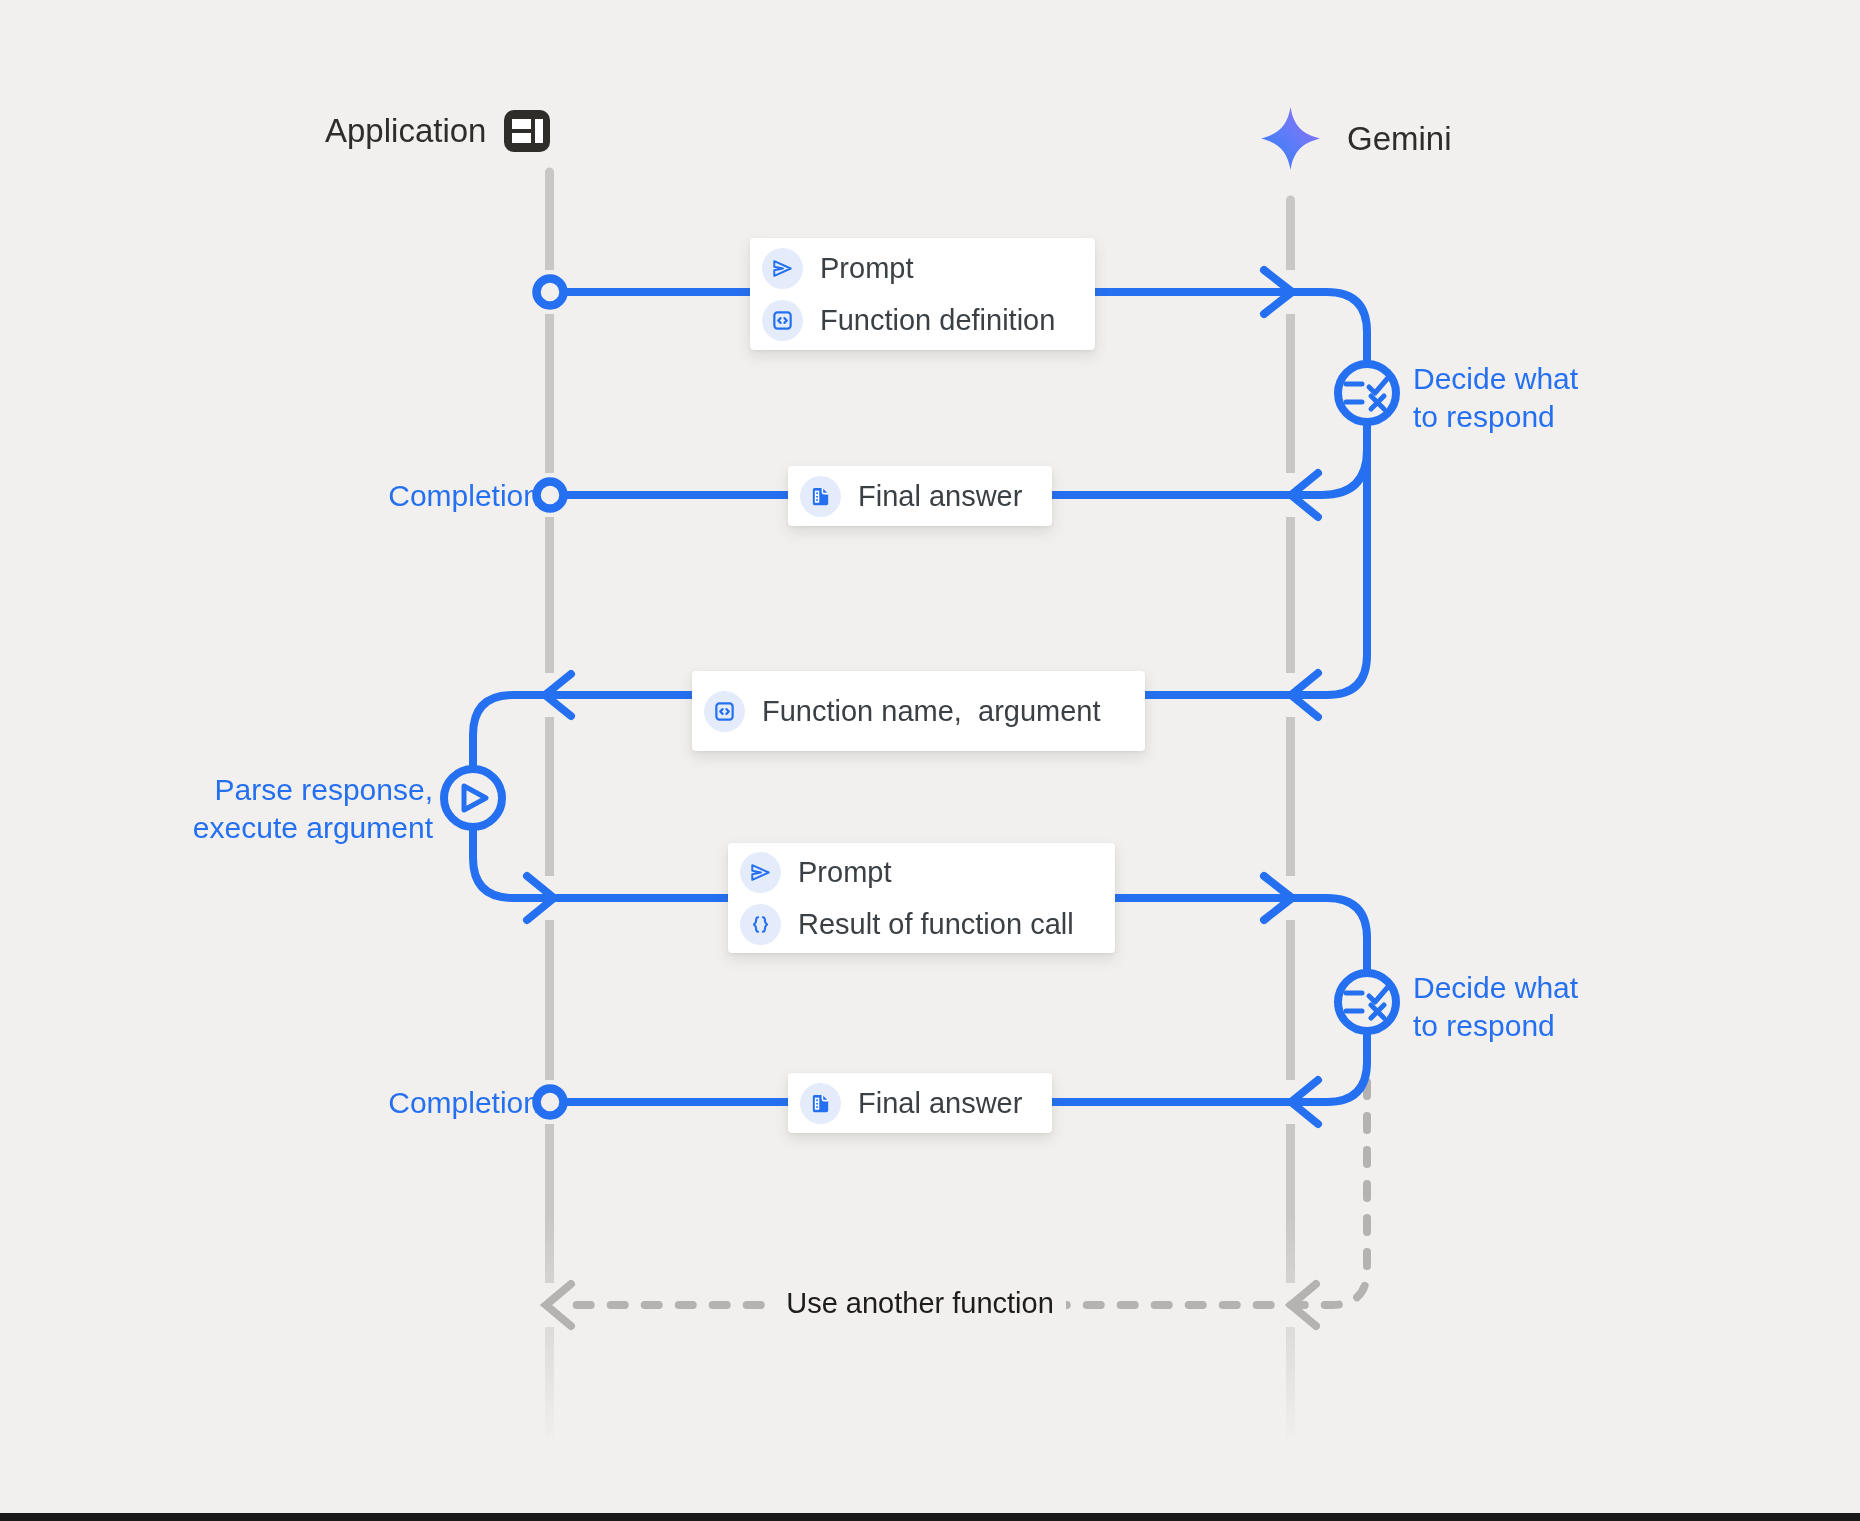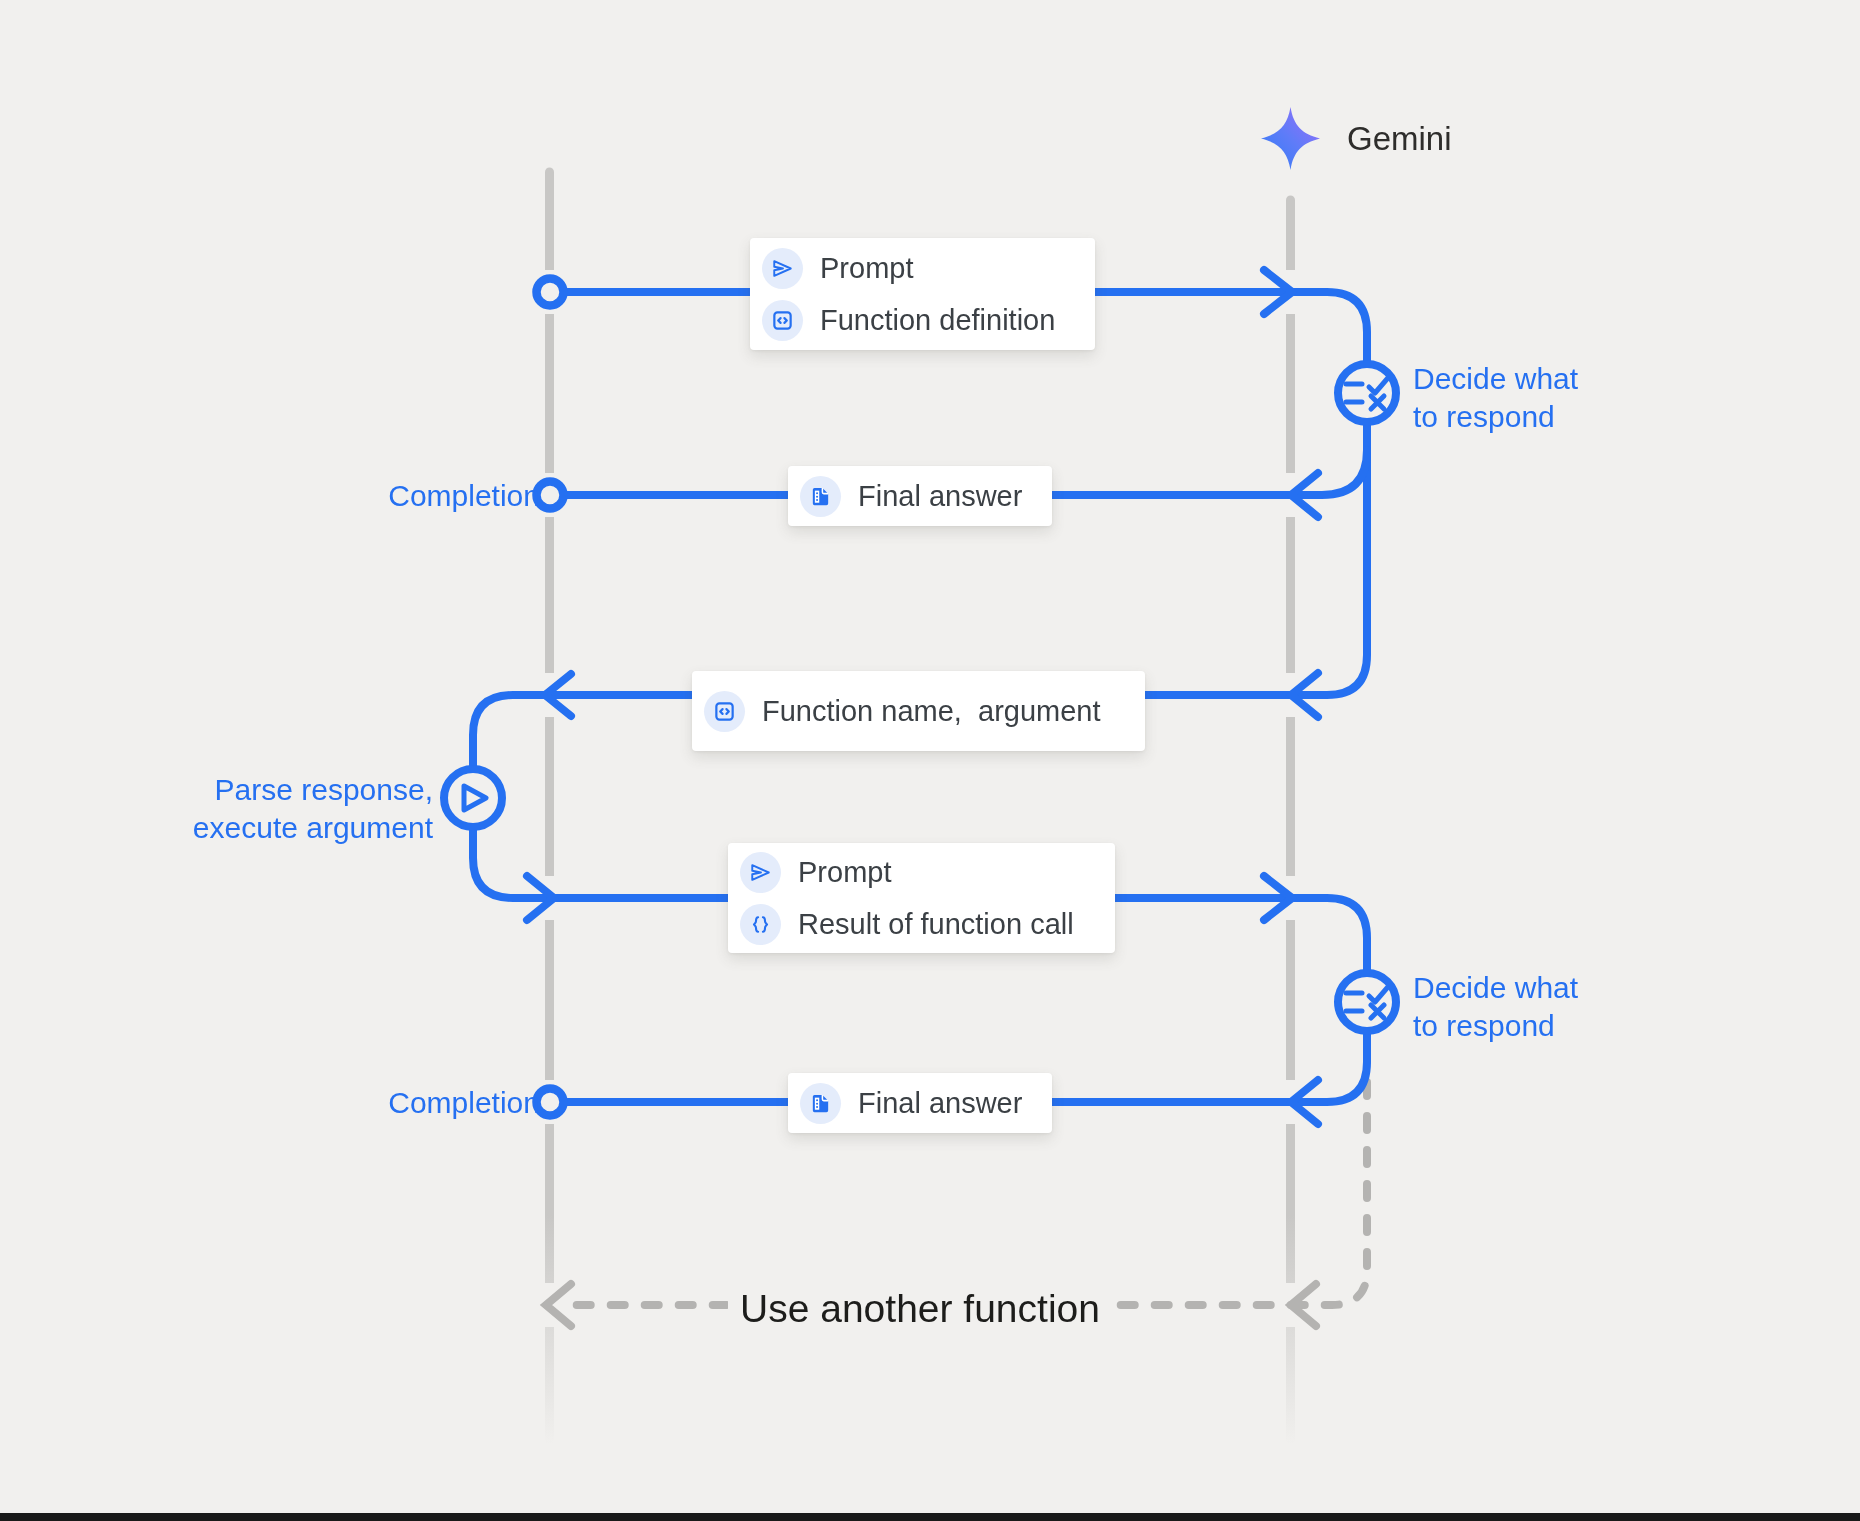--- a/index.html
+++ b/index.html
@@ -20,21 +20,21 @@
   }
   .msg-row{display:flex;align-items:center;gap:17px;}
   .icon-chip{
     width:41px;height:41px;border-radius:50%;background:#e4ecfb;
     display:flex;align-items:center;justify-content:center;flex:0 0 auto;
   }
   .box-label{font-size:29px;color:#3b4045;white-space:pre;}
   
   .blue-note{color:#2570f1;font-size:30px;line-height:38px;}
   .right-align{text-align:right;margin-left:24px;}
-  .plain-note{color:#1d1d1b;font-size:39px;font-weight:500;}
+  .plain-note{color:#1d1d1b;font-size:29px;font-weight:500;}
   .note-mask{background:#f1f0ee;padding:0 12px;}
   #bottom-bar{position:absolute;left:0;bottom:0;width:100%;height:8px;background:#191919;}
 </style>
 </head>
 <body>
 
 <div id="canvas">
 
   <svg id="wires" width="1860" height="1521" viewBox="0 0 1860 1521">
     <defs>
@@ -115,20 +115,29 @@
         <path d="M1371 1005 l13 13 M1384 1005 l-13 13"></path>
       </g>
     </g>
 
     <g>
       <circle cx="473" cy="798" r="29" fill="#f1f0ee" stroke="#2570f1" stroke-width="8"></circle>
       <path d="M464 786 L486 798 L464 810 Z" fill="none" stroke="#2570f1" stroke-width="5" stroke-linejoin="round"></path>
     </g>
   </svg>
 
+  <div class="abs actor" style="left:325px;top:103px;height:56px;">
+    <span>Application</span>
+    <svg width="46" height="42" viewBox="0 0 46 42">
+      <rect x="0" y="0" width="46" height="42" rx="10" fill="#2f2d2a"></rect>
+      <rect x="8" y="9" width="19" height="10" fill="#ffffff"></rect>
+      <rect x="8" y="23" width="19" height="10" fill="#ffffff"></rect>
+      <rect x="31" y="9" width="8" height="24" fill="#ffffff"></rect>
+    </svg>
+  </div>
 
   <div class="abs actor" style="left:1261px;top:107px;height:63px;gap:27px;">
     <svg width="59" height="63" viewBox="0 0 59 63">
       <defs>
         <linearGradient id="sparkGrad" x1="0" y1="1" x2="1" y2="0">
           <stop offset="0" stop-color="#2f7cf6"></stop>
           <stop offset="0.5" stop-color="#5f7cf8"></stop>
           <stop offset="1" stop-color="#9d6cf9"></stop>
         </linearGradient>
       </defs>

